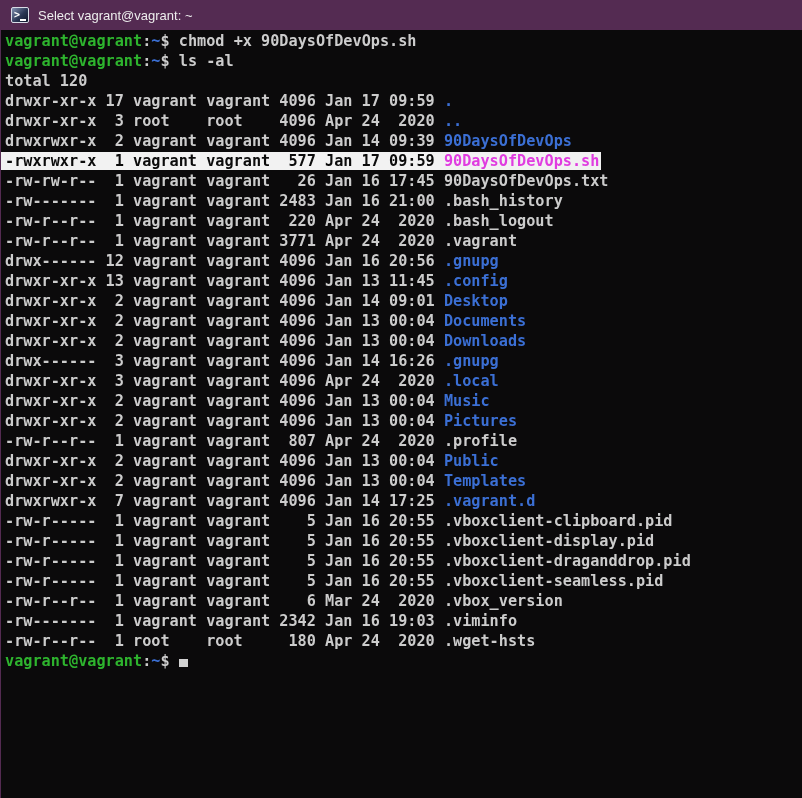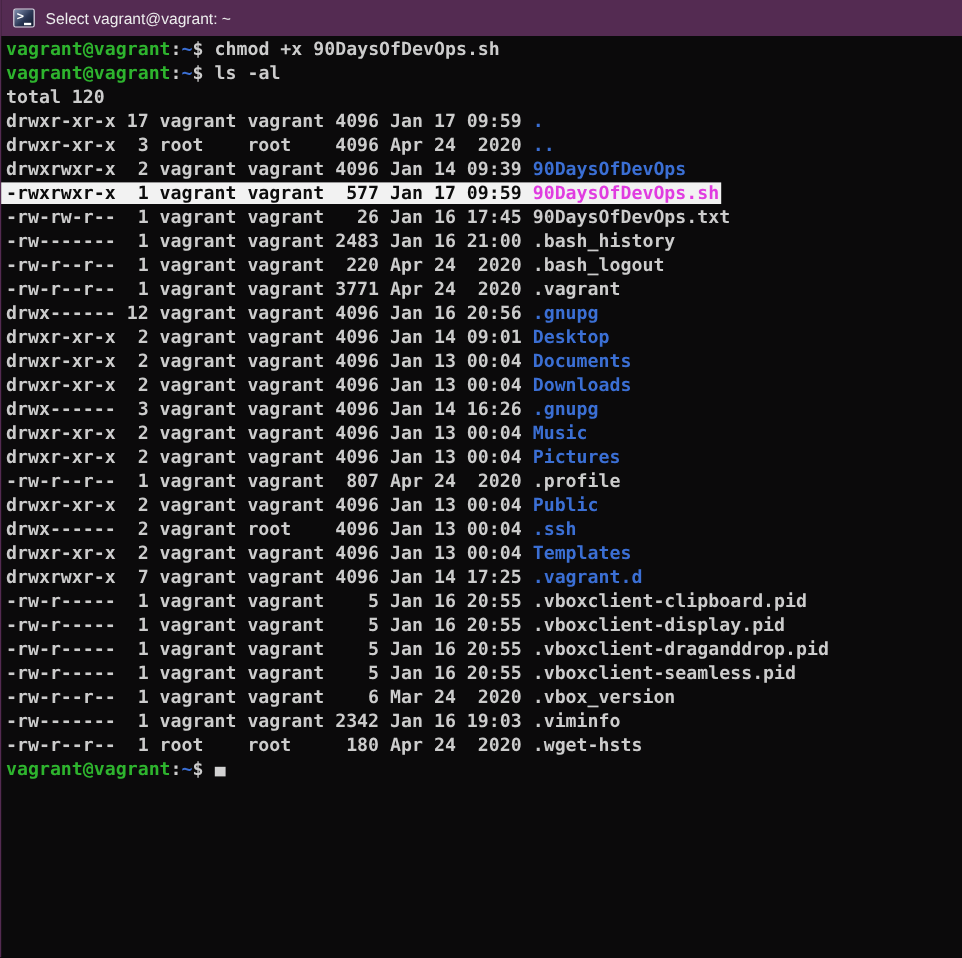--- a/index.html
+++ b/index.html
@@ -86,29 +86,30 @@
         <div class="line"><span>total 120</span></div>
         <div class="line"><span class="meta">drwxr-xr-x 17 vagrant vagrant 4096 Jan 17 09:59 </span><span class="blue fname">.</span></div>
         <div class="line"><span class="meta">drwxr-xr-x  3 root    root    4096 Apr 24  2020 </span><span class="blue fname">..</span></div>
         <div class="line"><span class="meta">drwxrwxr-x  2 vagrant vagrant 4096 Jan 14 09:39 </span><span class="blue fname">90DaysOfDevOps</span></div>
         <div class="line"><span class="sel"><span class="meta">-rwxrwxr-x  1 vagrant vagrant  577 Jan 17 09:59 </span><span class="fname">90DaysOfDevOps.sh</span></span></div>
         <div class="line"><span class="meta">-rw-rw-r--  1 vagrant vagrant   26 Jan 16 17:45 </span><span class="fname">90DaysOfDevOps.txt</span></div>
         <div class="line"><span class="meta">-rw-------  1 vagrant vagrant 2483 Jan 16 21:00 </span><span class="fname">.bash_history</span></div>
         <div class="line"><span class="meta">-rw-r--r--  1 vagrant vagrant  220 Apr 24  2020 </span><span class="fname">.bash_logout</span></div>
         <div class="line"><span class="meta">-rw-r--r--  1 vagrant vagrant 3771 Apr 24  2020 </span><span class="fname">.vagrant</span></div>
         <div class="line"><span class="meta">drwx------ 12 vagrant vagrant 4096 Jan 16 20:56 </span><span class="blue fname">.gnupg</span></div>
+        <div class="line"><span class="meta">drwxr-xr-x 13 vagrant vagrant 4096 Jan 13 11:45 </span><span class="blue fname">.config</span></div>
         <div class="line"><span class="meta">drwxr-xr-x  2 vagrant vagrant 4096 Jan 14 09:01 </span><span class="blue fname">Desktop</span></div>
         <div class="line"><span class="meta">drwxr-xr-x  2 vagrant vagrant 4096 Jan 13 00:04 </span><span class="blue fname">Documents</span></div>
         <div class="line"><span class="meta">drwxr-xr-x  2 vagrant vagrant 4096 Jan 13 00:04 </span><span class="blue fname">Downloads</span></div>
         <div class="line"><span class="meta">drwx------  3 vagrant vagrant 4096 Jan 14 16:26 </span><span class="blue fname">.gnupg</span></div>
+        <div class="line"><span class="meta">drwxr-xr-x  3 vagrant vagrant 4096 Apr 24  2020 </span><span class="blue fname">.local</span></div>
         <div class="line"><span class="meta">drwxr-xr-x  2 vagrant vagrant 4096 Jan 13 00:04 </span><span class="blue fname">Music</span></div>
         <div class="line"><span class="meta">drwxr-xr-x  2 vagrant vagrant 4096 Jan 13 00:04 </span><span class="blue fname">Pictures</span></div>
         <div class="line"><span class="meta">-rw-r--r--  1 vagrant vagrant  807 Apr 24  2020 </span><span class="fname">.profile</span></div>
         <div class="line"><span class="meta">drwxr-xr-x  2 vagrant vagrant 4096 Jan 13 00:04 </span><span class="blue fname">Public</span></div>
-        <div class="line"><span class="meta">drwx------  2 vagrant root    4096 Jan 13 00:04 </span><span class="blue fname">.ssh</span></div>
         <div class="line"><span class="meta">drwxr-xr-x  2 vagrant vagrant 4096 Jan 13 00:04 </span><span class="blue fname">Templates</span></div>
         <div class="line"><span class="meta">drwxrwxr-x  7 vagrant vagrant 4096 Jan 14 17:25 </span><span class="blue fname">.vagrant.d</span></div>
         <div class="line"><span class="meta">-rw-r-----  1 vagrant vagrant    5 Jan 16 20:55 </span><span class="fname">.vboxclient-clipboard.pid</span></div>
         <div class="line"><span class="meta">-rw-r-----  1 vagrant vagrant    5 Jan 16 20:55 </span><span class="fname">.vboxclient-display.pid</span></div>
         <div class="line"><span class="meta">-rw-r-----  1 vagrant vagrant    5 Jan 16 20:55 </span><span class="fname">.vboxclient-draganddrop.pid</span></div>
         <div class="line"><span class="meta">-rw-r-----  1 vagrant vagrant    5 Jan 16 20:55 </span><span class="fname">.vboxclient-seamless.pid</span></div>
         <div class="line"><span class="meta">-rw-r--r--  1 vagrant vagrant    6 Mar 24  2020 </span><span class="fname">.vbox_version</span></div>
         <div class="line"><span class="meta">-rw-------  1 vagrant vagrant 2342 Jan 16 19:03 </span><span class="fname">.viminfo</span></div>
         <div class="line"><span class="meta">-rw-r--r--  1 root    root     180 Apr 24  2020 </span><span class="fname">.wget-hsts</span></div>
         <div class="line"><span class="green">vagrant@vagrant</span><span>:</span><span class="blue">~</span><span>$ </span><span class="cursor"></span></div>

